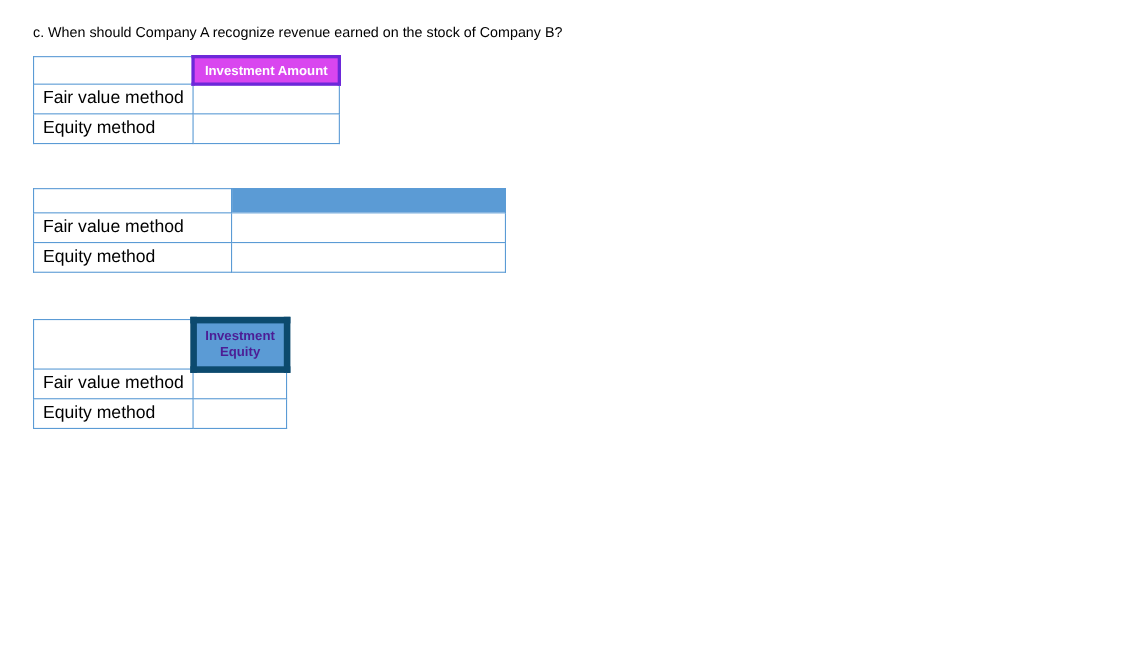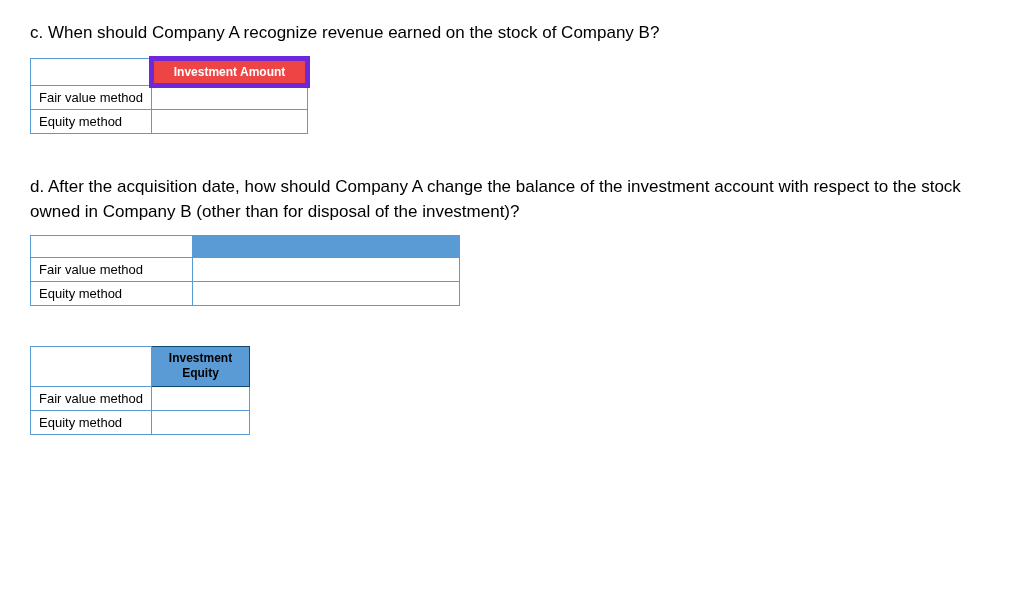--- a/index.html
+++ b/index.html
@@ -14,46 +14,46 @@
       background: #ffffff;
       color: #000000;
       padding: 20px 30px;
     }
 
     .question {
       margin-bottom: 40px;
     }
 
     .question-text {
-      font-size: 17px;
+      font-size: 13px;
       margin-bottom: 10px;
       line-height: 1.5;
     }
 
     table {
       border-collapse: collapse;
       font-size: 12px;
     }
 
     table td, table th {
       border: 1px solid #5b9bd5;
       padding: 4px 8px;
     }
 
     .header-cell {
-      background-color: #ef4444;
+      background-color: #d946ef;
       color: #ffffff;
       font-weight: bold;
       text-align: center;
-      border: 5px solid #6d28d9;
+      border: 3px solid #6d28d9;
     }
 
     .label-cell {
       background-color: #ffffff;
-      font-size: 13px;
+      font-size: 16px;
       width: 110px;
       white-space: nowrap;
     }
 
     .value-cell {
       background-color: #ffffff;
       width: 200px;
     }
 
     .section-c table {
@@ -63,24 +63,24 @@
     .section-d table {
       width: 430px;
     }
 
     .section-e table {
       width: 220px;
     }
 
     .header-cell-two-line {
       background-color: #5b9bd5;
-      color: #000000;
+      color: #4c1d95;
       font-weight: bold;
       text-align: center;
-      border: 1px solid #0c4a6e;
+      border: 6px solid #0c4a6e;
       line-height: 1.3;
     }
 
     .section-d .header-row td {
       background-color: #5b9bd5;
       height: 22px;
       border: 1px solid #5b9bd5;
     }
   </style>
 </head>
@@ -102,21 +102,20 @@
       </tr>
       <tr>
         <td class="label-cell">Equity method</td>
         <td class="value-cell"></td>
       </tr>
     </tbody>
   </table>
 </div>
 
 <div class="question section-d">
-  <p class="question-text">d. After the acquisition date, how should Company A change the balance of the investment account with respect to the stock owned in Company B (other than for disposal of the investment)?</p>
   <table>
     <thead>
       <tr class="header-row">
         <td class="label-cell" style="border: 1px solid #5b9bd5; background: white;"></td>
         <td class="header-cell"></td>
       </tr>
     </thead>
     <tbody>
       <tr>
         <td class="label-cell">Fair value method</td>

